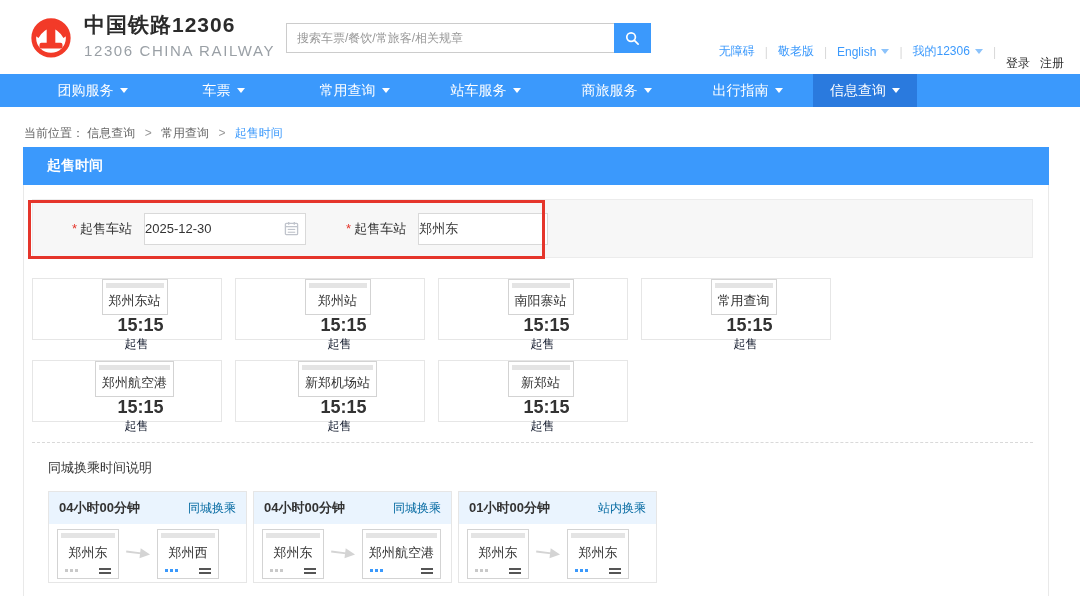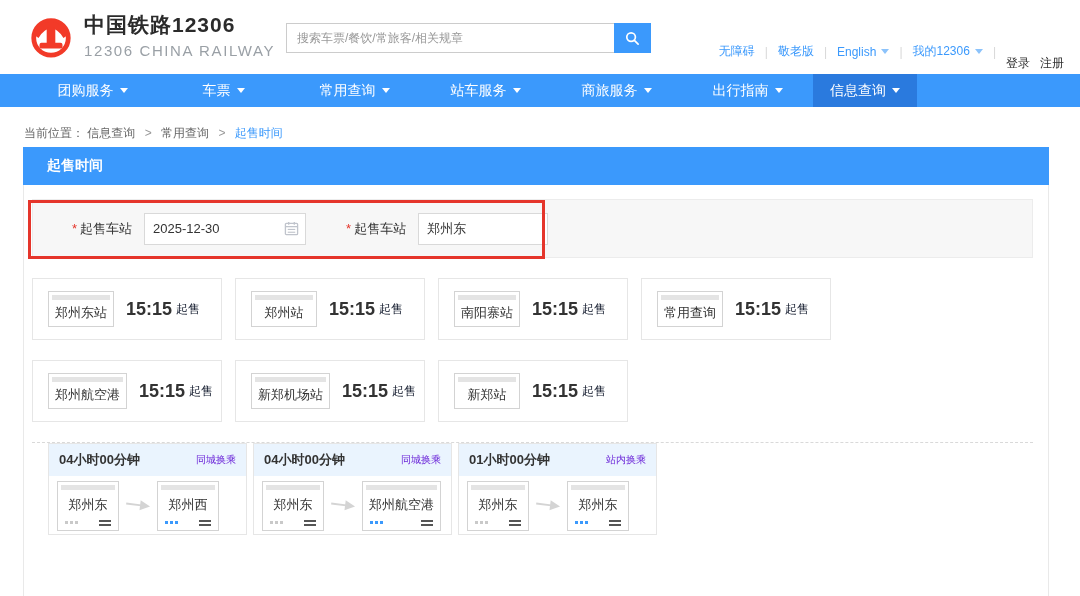--- a/index.html
+++ b/index.html
@@ -40,47 +40,47 @@
   
   .panel { position:absolute; left:23px; top:147px; width:1026px; height:449px; }
   .panel-header { height:38px; background:#3b99fc; color:#fff; font-size:14px; font-weight:bold; display:flex; align-items:center; padding-left:24px; }
   .panel-body { background:#fff; border-left:1px solid #e9e9e9; border-right:1px solid #e9e9e9; height:411px; padding:14px 16px 0 8px; }
 
   
   .form-strip { width:1001px; height:59px; background:#f7f7f7; border:1px solid #ececec; display:flex; align-items:center; padding-left:39px; }
   .req { color:#e5352b; margin-right:3px; font-size:13px; }
   .f-label { font-size:13px; color:#333; margin-right:12px; }
   .input-wrap { position:relative; margin-right:40px; }
-  .f-input { height:32px; border:1px solid #d9d9d9; background:#fff; font-size:13px; color:#333; padding:0 8px; outline:none; }
+  .f-input { height:32px; border:1px solid #d9d9d9; background:#fff; font-size:13px; color:#333; padding:0 0; outline:none; }
   .date-input { width:162px; padding-right:28px; }
   .station-input { width:130px; }
   .cal-icon { position:absolute; right:7px; top:8px; }
 
   
   .red-box { position:absolute; left:28px; top:200px; width:517px; height:59px; border:3px solid #e5352b; z-index:6; pointer-events:none; }
 
   
   .station-grid { display:flex; flex-wrap:wrap; margin-top:20px; width:1010px; }
-  .station-card { width:190px; height:62px; border:1px solid #e6e6e6; background:#fff; margin:0 13px 20px 0; display:flex; align-items:center; padding-left:15px; cursor:pointer; }
+  .station-card { width:190px; height:62px; border:1px solid #e6e6e6; background:#fff; margin:0 13px 20px 0; display:flex; align-items:center; padding-left:15px; cursor:pointer;flex-direction:column; }
   .sign { border:1px solid #d3d3d3; background:#fff; padding:3px 3px 4px 3px; min-width:66px; }
   .sign-band { height:5px; background:#e4e4e4; margin-bottom:4px; }
   .sign-name { font-size:13px; color:#333; text-align:center; padding:0 3px; white-space:nowrap; }
   .sale-time { margin-left:12px; font-size:18px; color:#333;font-weight:bold; }
   .sale-suffix { font-size:12px; color:#0f172a; margin-left:4px; }
 
   
   .dashed { border:none; border-top:1px dashed #d9d9d9; margin:0 0 0 0; width:1001px; }
 
   
   .transfer-title { font-size:13px; color:#333; margin:16px 0 14px 16px; }
   .transfer-row { display:flex; margin-left:16px; }
   .t-card { width:199px; height:92px; border:1px solid #e6e6e6; margin-right:6px; background:#fff; }
   .t-head { height:30px; background:#eaf4fe; display:flex; align-items:center; justify-content:space-between; padding:16px 10px; }
   .t-duration { font-size:13px; font-weight:bold; color:#333; }
-  .t-tag { font-size:10px; color:#6d28d9; cursor:pointer; }
+  .t-tag { font-size:12px; color:#0369a1; cursor:pointer; }
   .t-body { height:60px; display:flex; align-items:center; padding:0 8px; justify-content:flex-start; }
   .t-sign { border:1px solid #d3d3d3; background:#fff; padding:3px 3px 4px 3px; min-width:62px; }
   .t-sign .sign-name { padding-top:2px; }
   .t-foot { display:flex; align-items:center; justify-content:space-between; padding:4px 4px 0 4px; }
   .dots { display:flex; }
   .dots i { width:3px; height:3px; background:#c9c9c9; margin-right:2px; }
   .dots.blue i { background:#3b99fc; }
   .bars { width:12px; }
   .bars i { display:block; height:2px; background:#555; margin-top:2px; }
   .t-arrow { margin:0 6px; flex:0 0 auto; }
@@ -268,20 +268,21 @@
             <div class="sign-name">新郑站</div>
             </div>
           <span class="sale-time">15:15</span>
           <span class="sale-suffix">起售</span>
         </div>
 
       </div>
 
       <hr class="dashed">
 
+      <div class="transfer-title">同城换乘时间说明</div>
 
       <div class="transfer-row">
 
         <div class="t-card">
           <div class="t-head">
             <span class="t-duration">04小时00分钟</span>
             <span class="t-tag">同城换乘</span>
           </div>
           <div class="t-body">
             <div class="t-sign">

